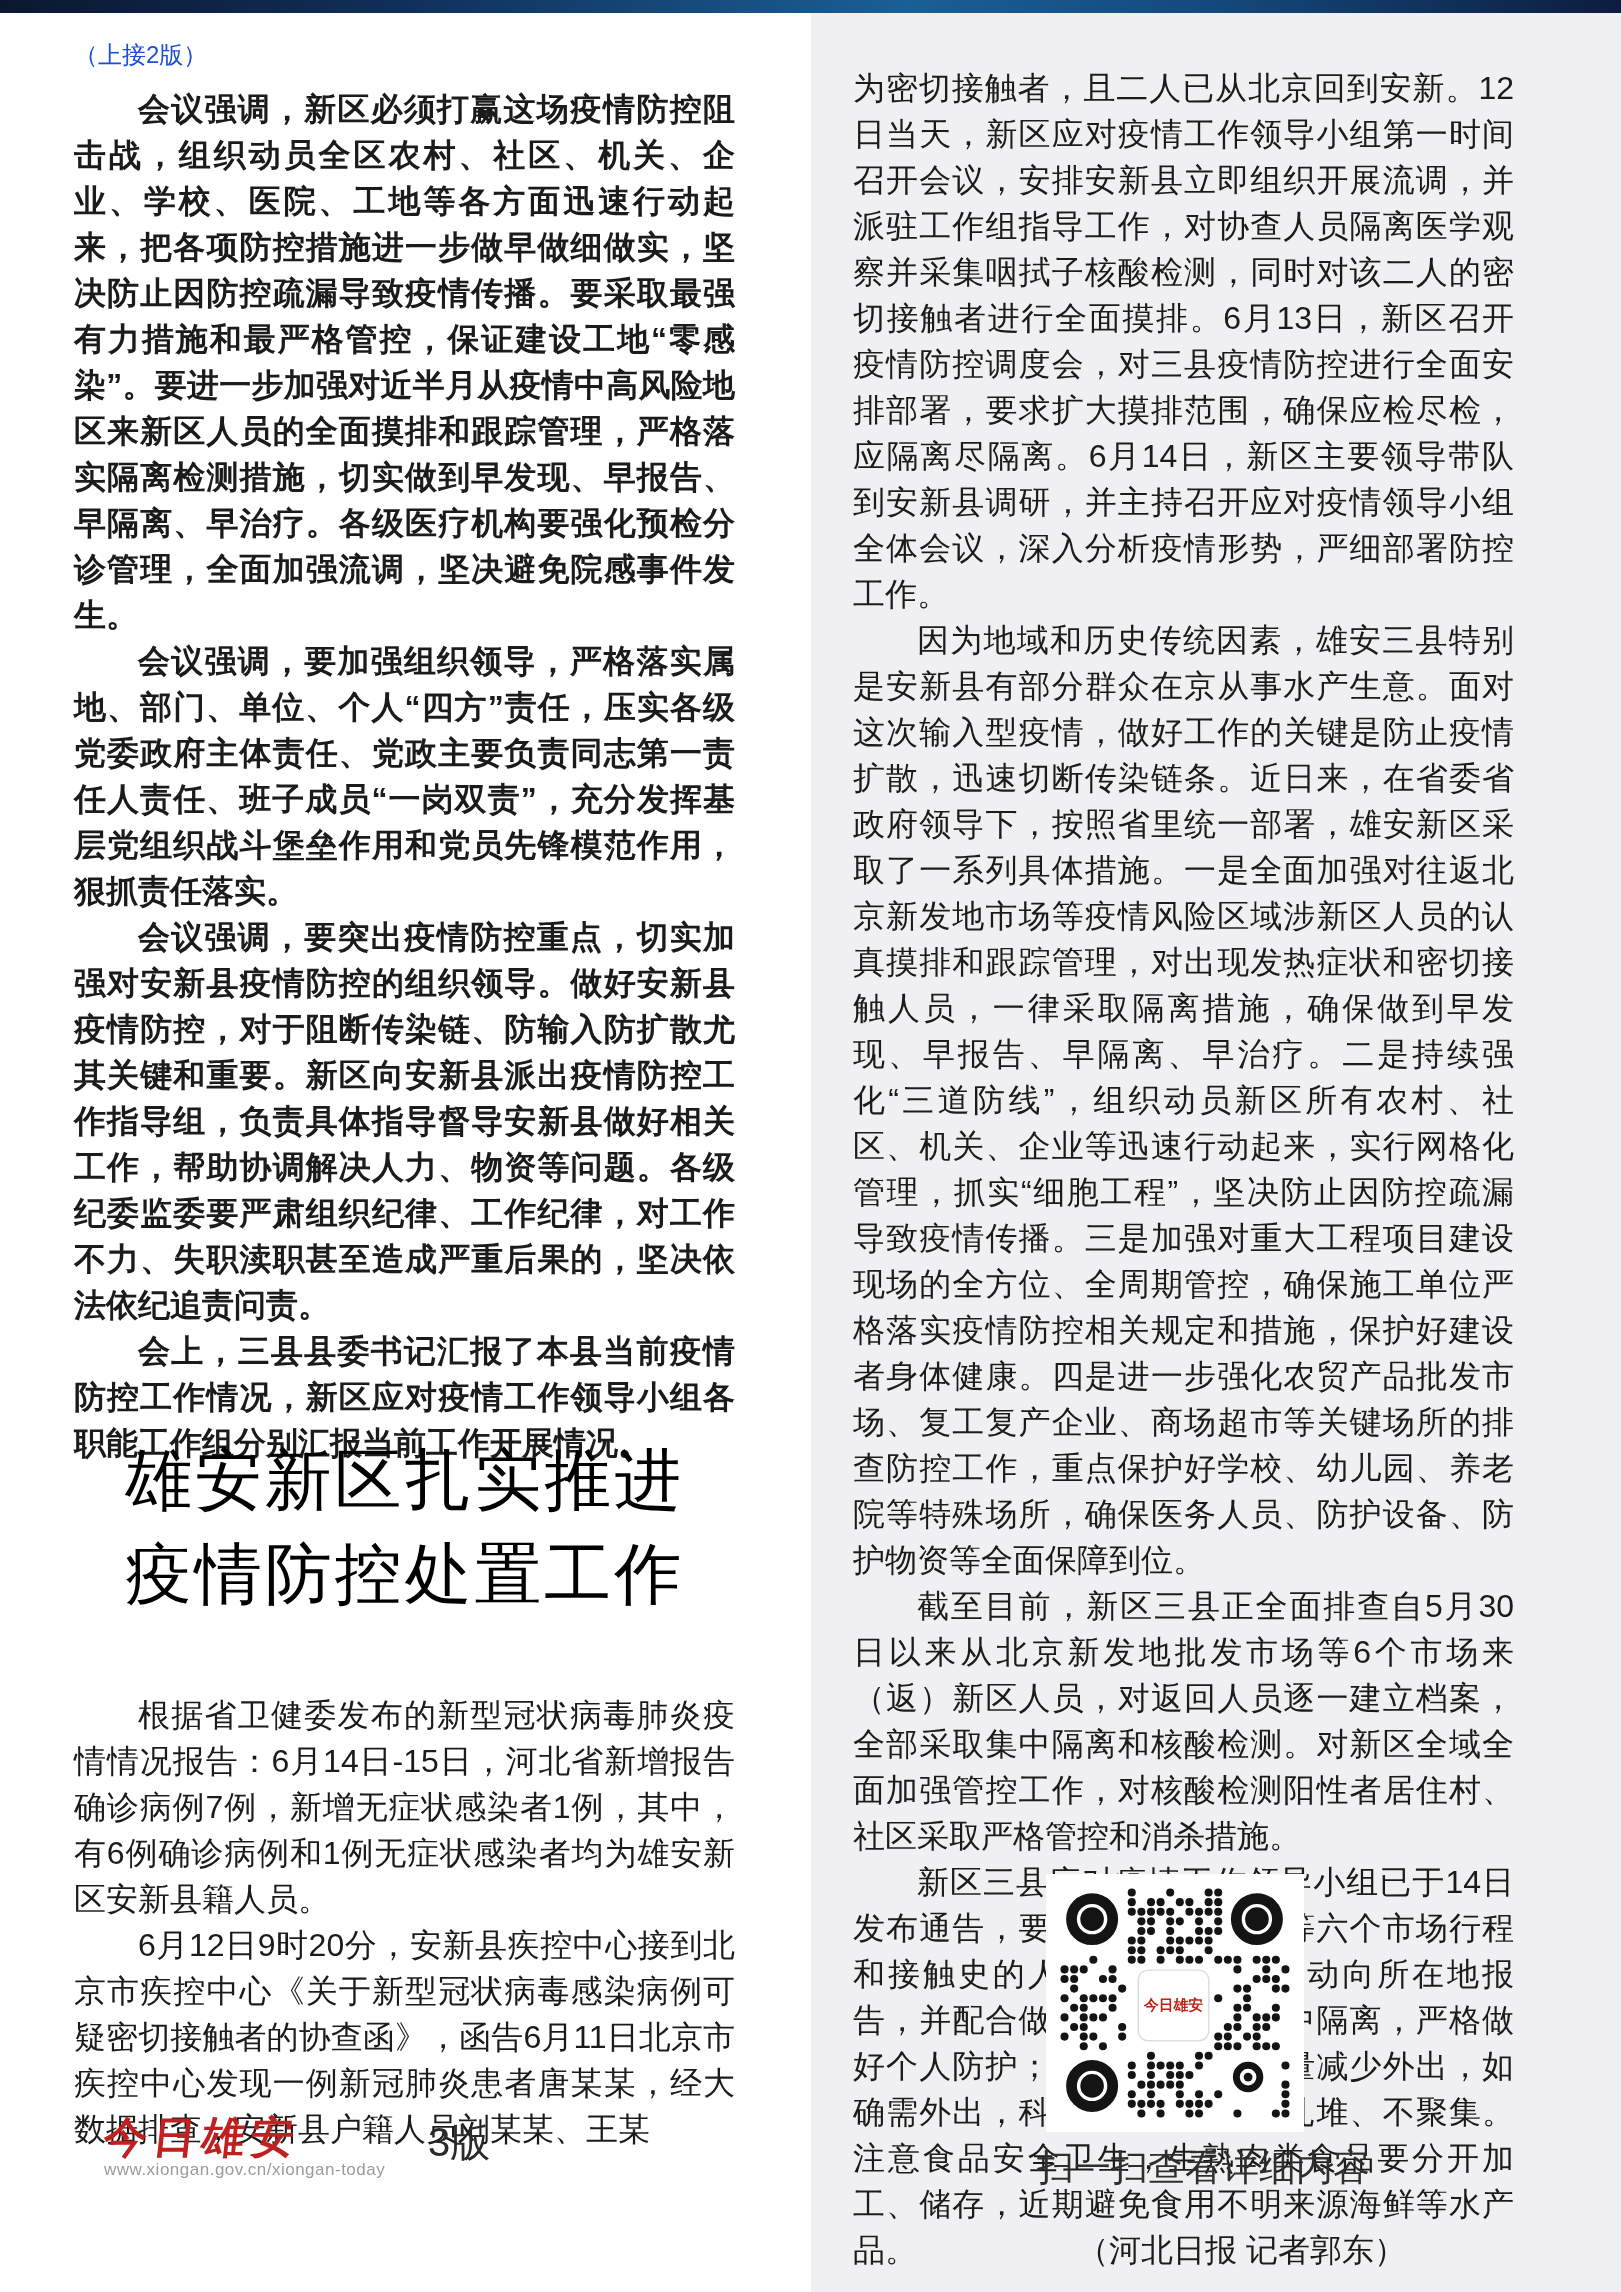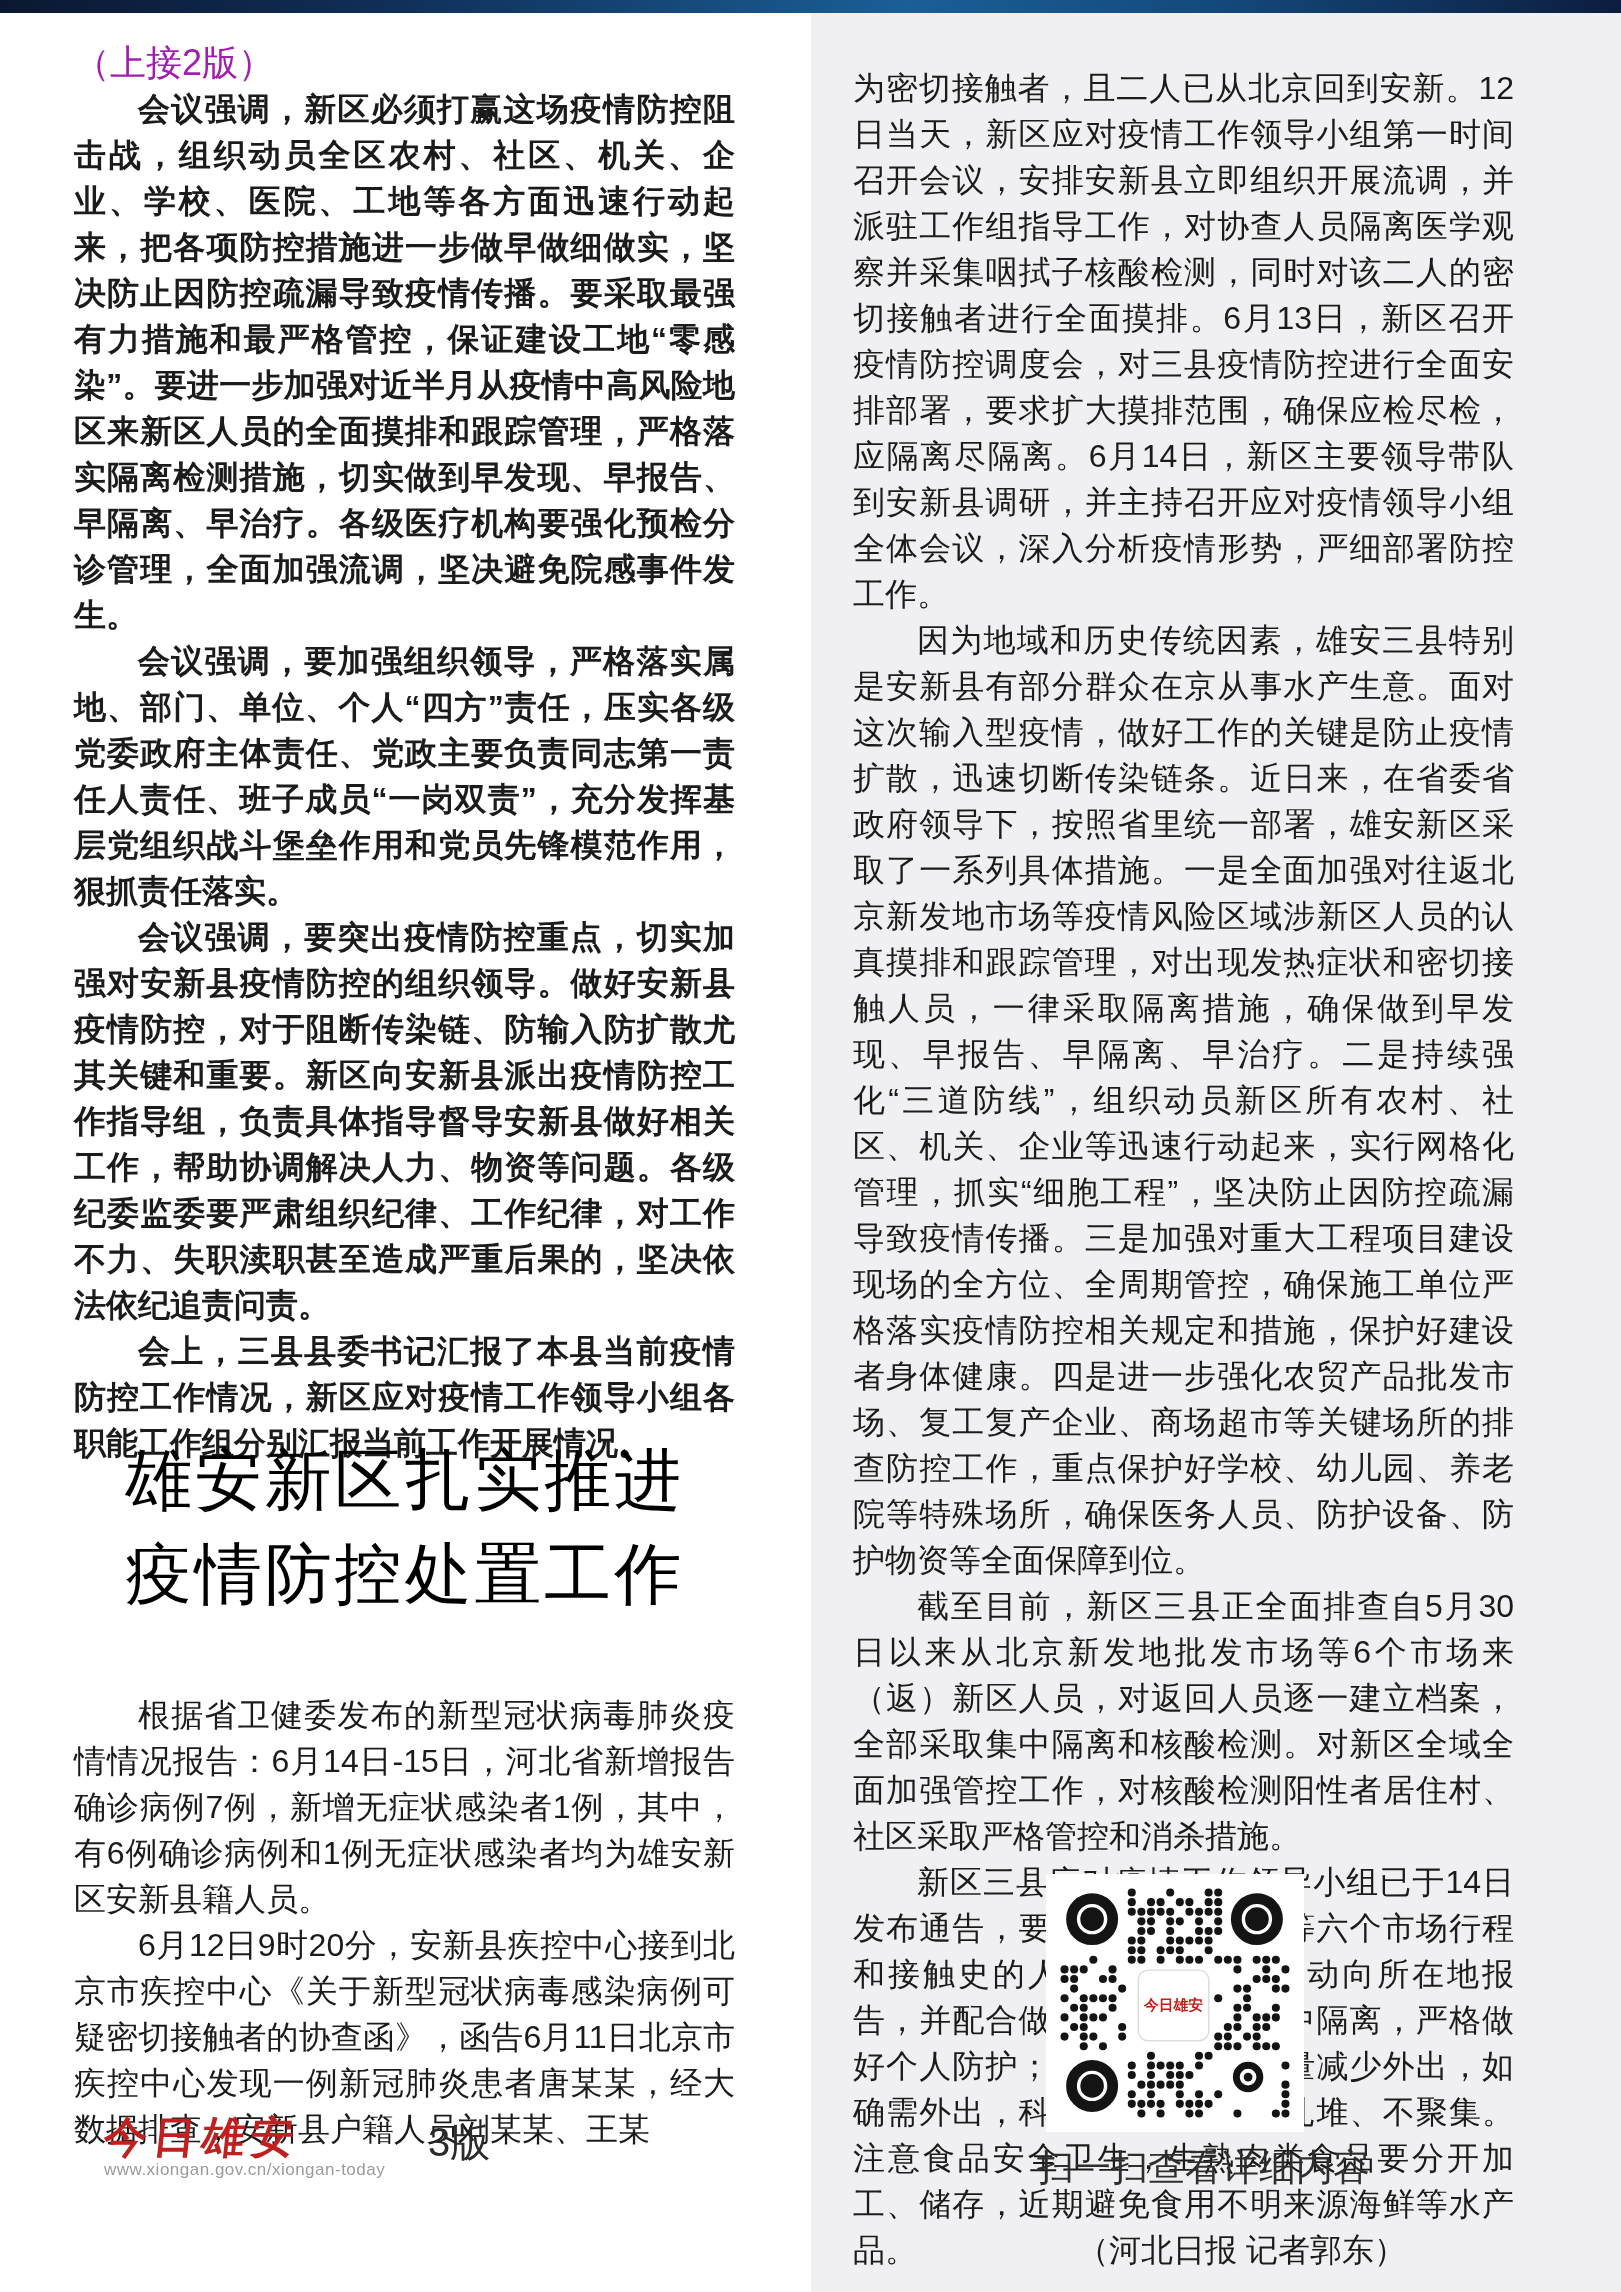--- a/index.html
+++ b/index.html
@@ -23,21 +23,21 @@
     position:absolute;
     width:661px;
     font-size:32px;
     line-height:46px;
     text-align:justify;
     color:#1b1b1b;
   }
   .col-text p{margin:0;text-indent:2em;}
   .continued-note{
     position:absolute;left:74px;top:39px;
-    font-size:36px;color:#a21caf;
+    font-size:24px;color:#1d4ed8;
   }
   .left-article-1{left:74px;top:86px;font-weight:bold;}
   .left-article-2{left:74px;top:1692px;}
   .right-article{left:853px;top:65px;}
   .right-article p:first-child{text-indent:0;}
   .headline{
     position:absolute;left:74px;top:1433px;width:661px;
     text-align:center;
     font-family:"Liberation Serif","DejaVu Serif",serif;
     font-size:67px;line-height:94px;letter-spacing:2.9px;

